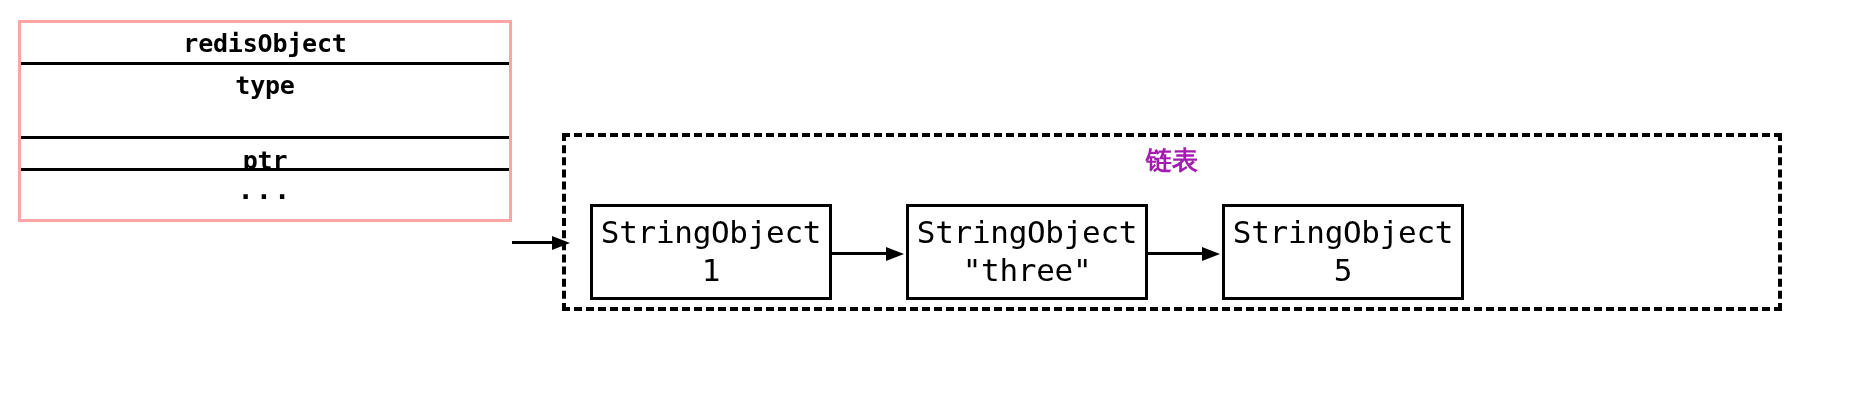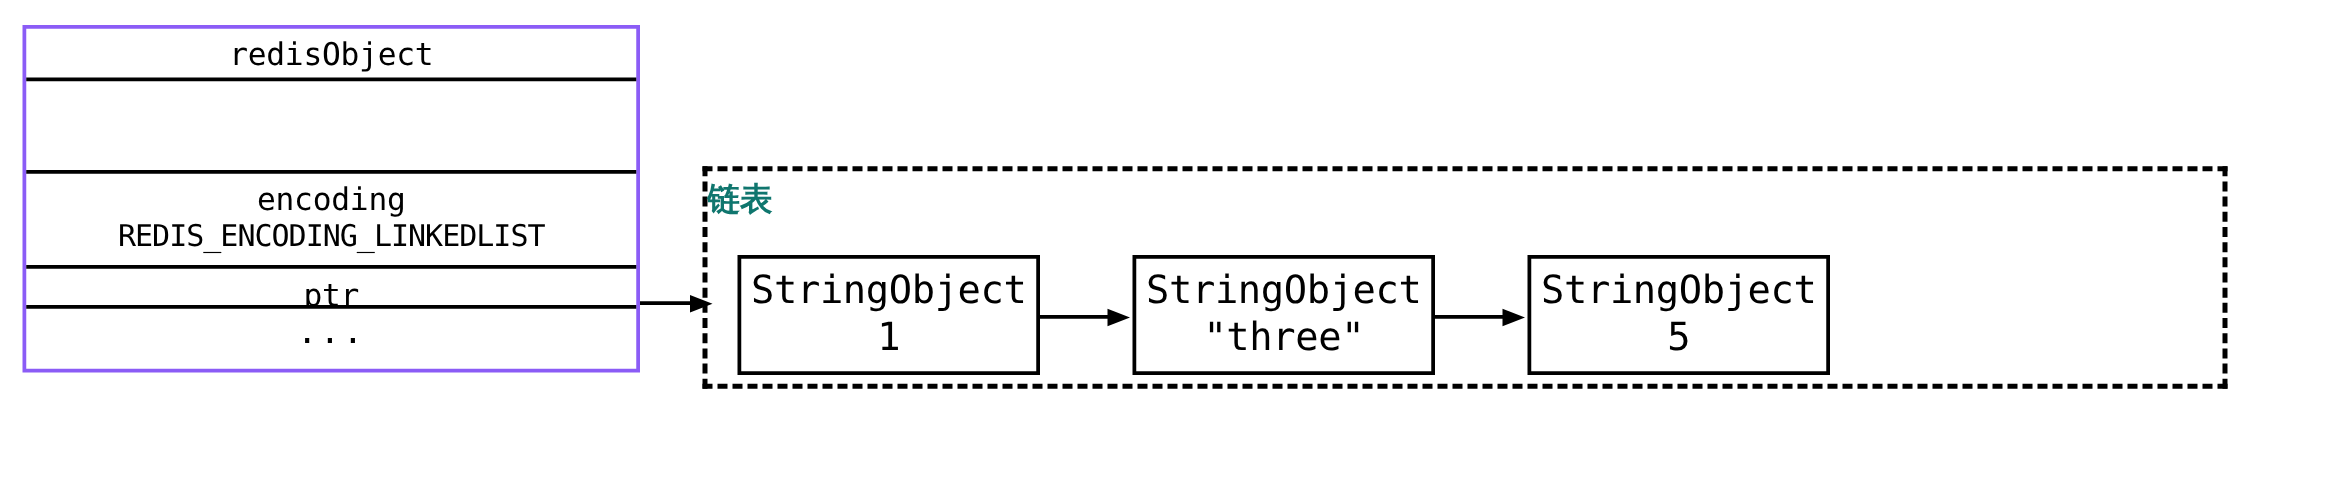--- a/index.html
+++ b/index.html
@@ -19,22 +19,23 @@
     overflow: hidden;
   }
 
   
   .struct-table {
     position: absolute;
     left: 18px;
     top: 20px;
     width: 494px;
     box-sizing: border-box;
-    border: 3px solid #8b5cf6;
+    border: 3px solid #fca5a5;
     background: #fff;
+    font-weight: bold;
   }
   .struct-row {
     box-sizing: border-box;
     border-bottom: 3px solid #000;
     text-align: center;
     line-height: 1.18;
     padding: 5px 2px 7px 2px;
     font-size: 25px;
     letter-spacing: -0.2px;
     white-space: nowrap;
@@ -92,24 +93,25 @@
     height: 178px;
     box-sizing: border-box;
     border: 4px dashed #000;
     background: transparent;
   }
   .list-title {
     position: absolute;
     left: 0;
     top: 10px;
     width: 100%;
+    text-align: center;
     font-family: "DejaVu Sans", "Liberation Sans", sans-serif;
     font-size: 26px;
     font-weight: bold;
-    color: #0f766e;
+    color: #a21caf;
     line-height: 1;
   }
 
   
   .node {
     position: absolute;
     top: 67px;
     width: 242px;
     height: 96px;
     box-sizing: border-box;
@@ -162,26 +164,23 @@
 
 <div id="canvas">
 
   <div class="struct-table">
 
     <div class="struct-row row-header">
       <span class="line1">redisObject</span>
     </div>
 
     <div class="struct-row row-type">
-    </div>
-
-    <div class="struct-row row-enc">
-      <span class="line1">encoding</span>
-      <span class="line2">REDIS_ENCODING_LINKEDLIST</span>
-    </div>
+      <span class="line1">type</span>
+    </div>
+
 
     <div class="struct-row row-ptr">
       <span class="line1">ptr</span>
     </div>
 
     <div class="struct-row row-more">
       <span class="line1 dots">...</span>
     </div>
 
   </div>

